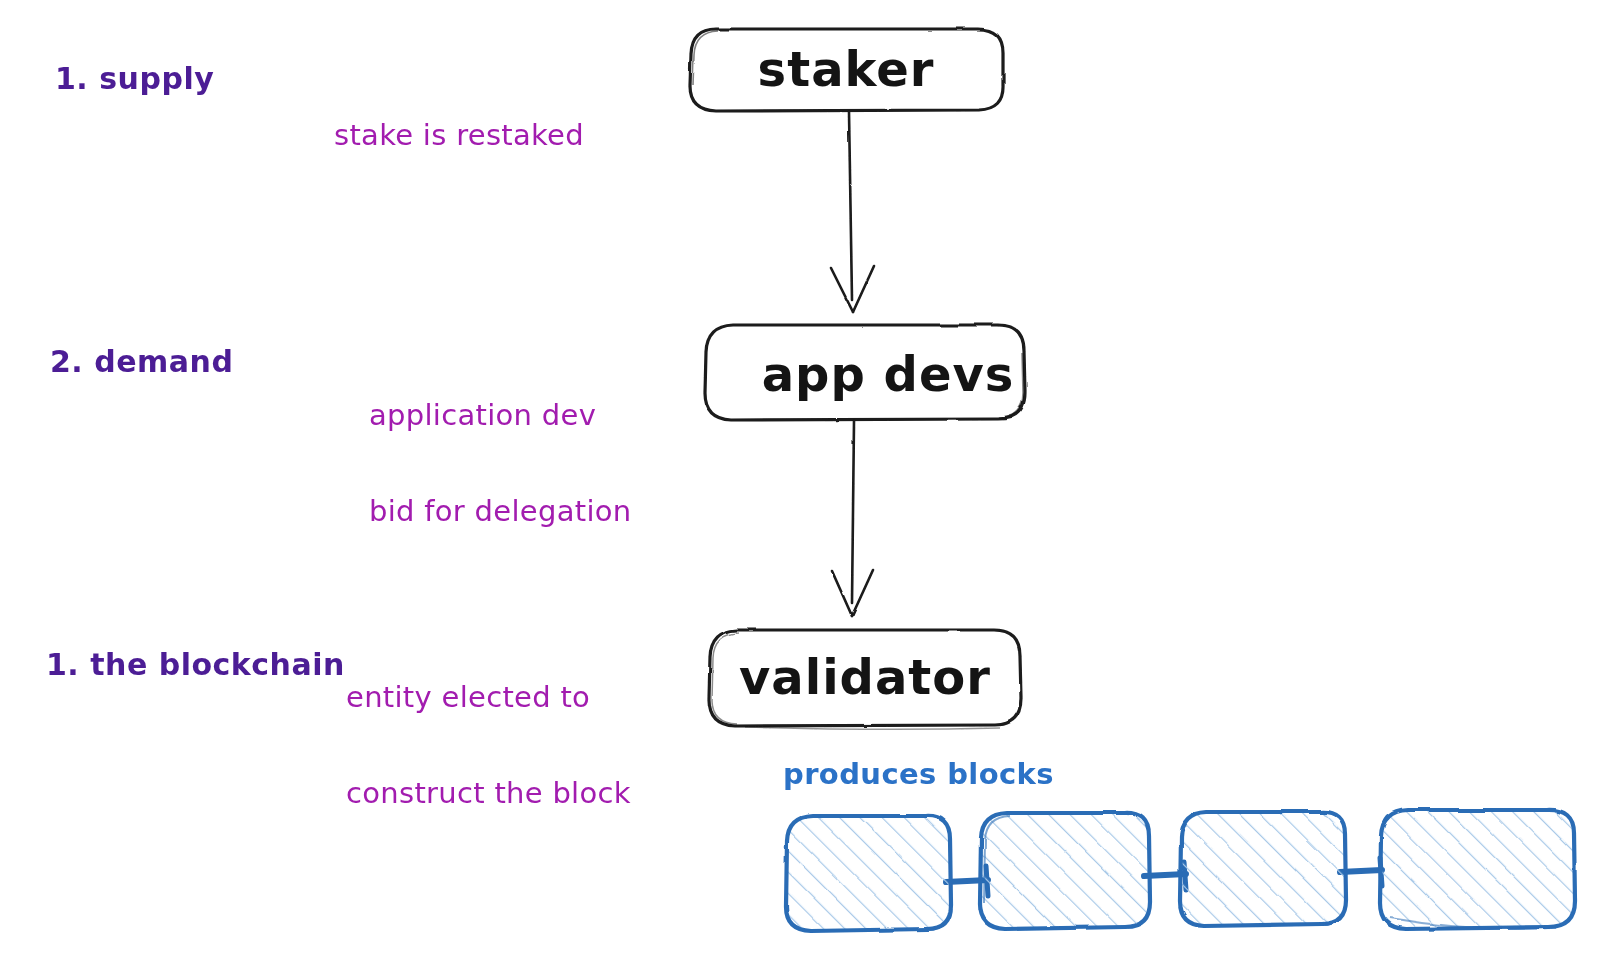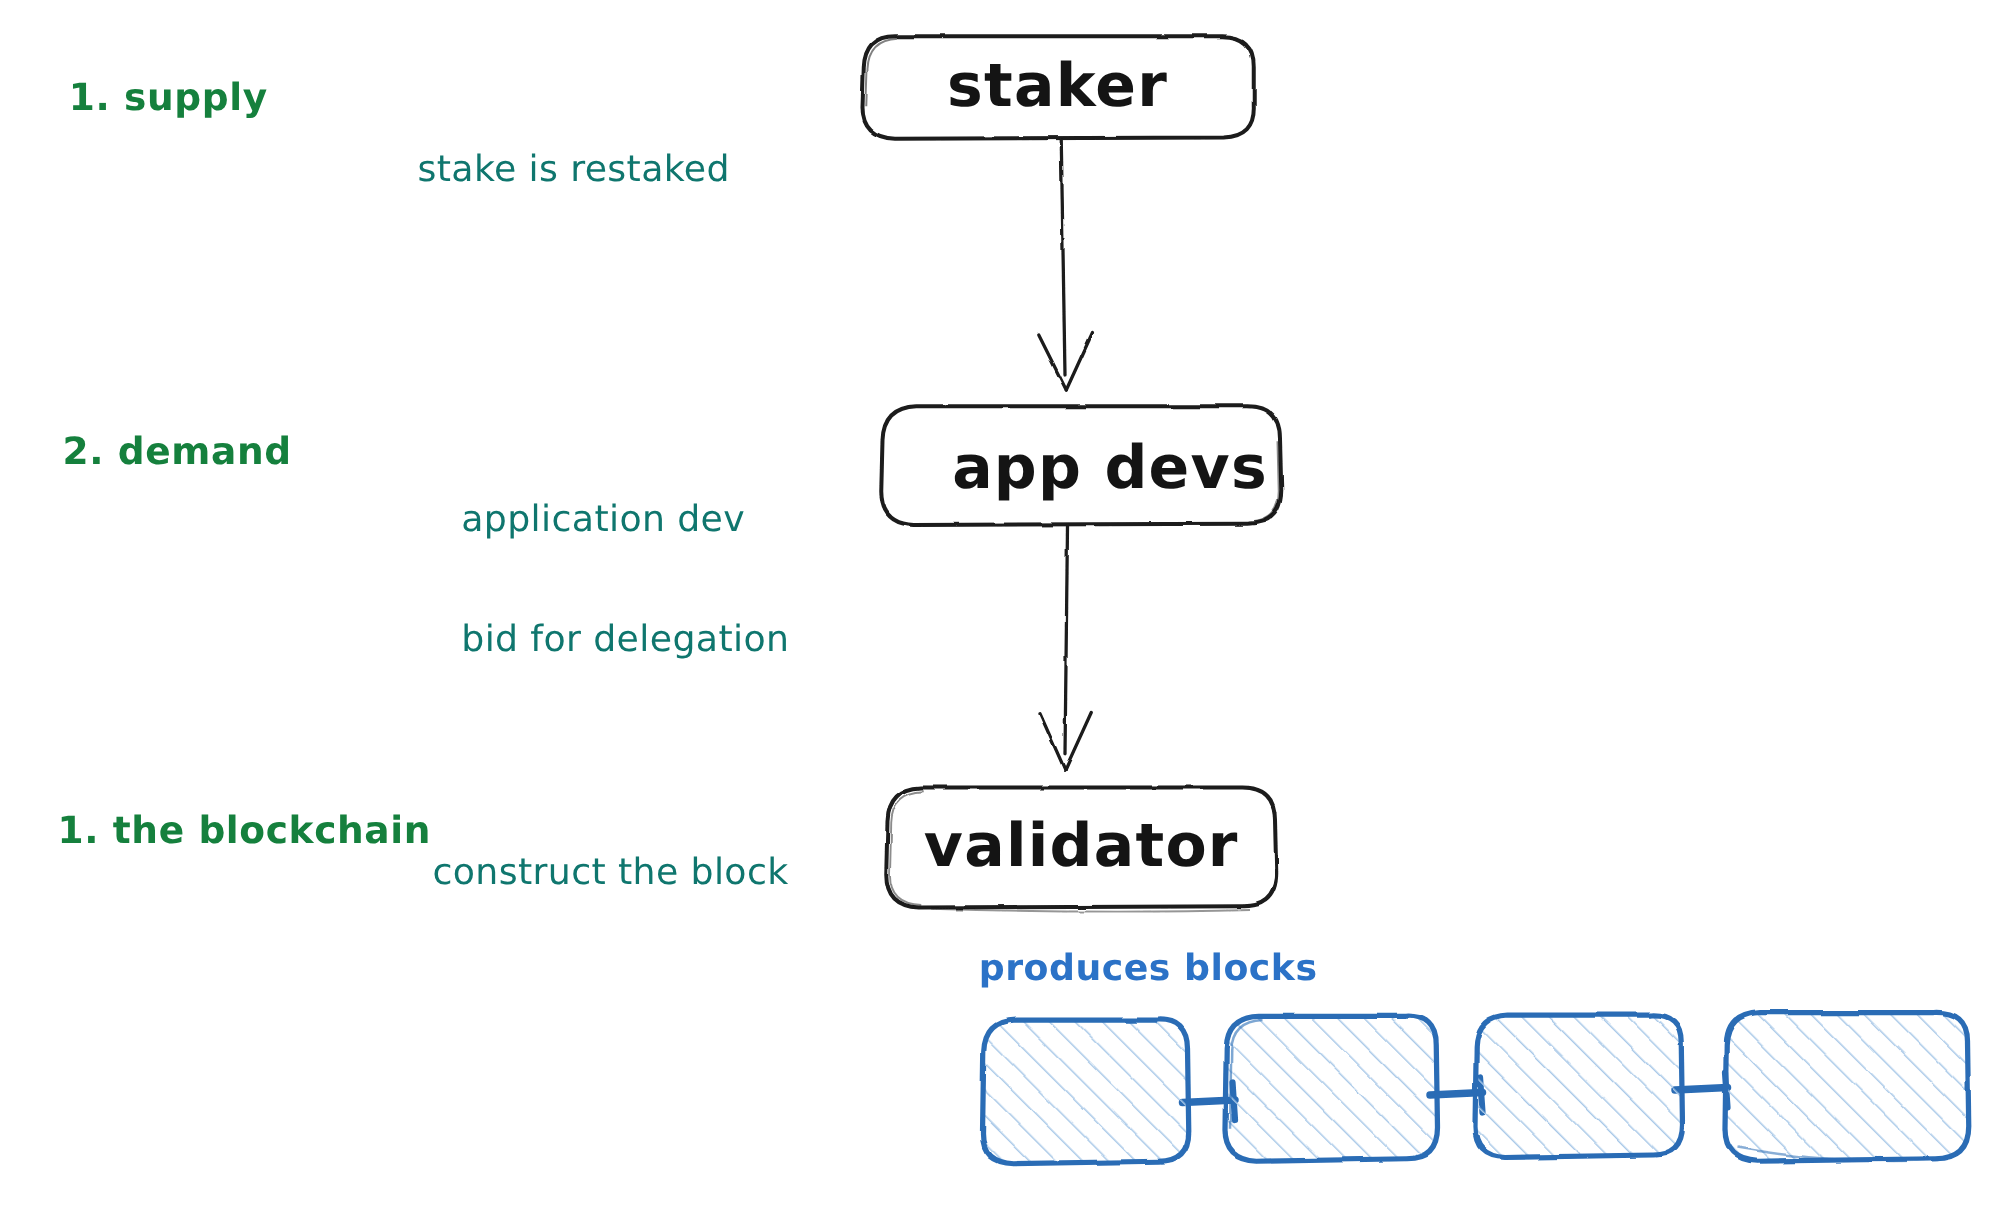--- a/index.html
+++ b/index.html
@@ -23,28 +23,28 @@
   }
 
   
   .txt {
     position: absolute;
     white-space: pre;
     line-height: 1.0;
   }
 
   .step-label {
-    color: #15803d;
+    color: #4c1d95;
     font-size: 30px;
     font-weight: 600;
     letter-spacing: 0.5px;
   }
 
   .desc {
-    color: #0f766e;
+    color: #a21caf;
     font-size: 29px;
     font-weight: 500;
     letter-spacing: 0.3px;
   }
   .desc .line { display: block; line-height: 1.32; }
 
   .node-label {
     color: #141414;
     font-size: 48px;
     font-weight: 600;
@@ -169,20 +169,21 @@
 <div class="txt step-label" id="label-demand">2. demand</div>
 
 <div class="txt desc" id="desc-demand">
   <span class="line">application dev</span>
   <span class="line">bid for delegation</span>
 </div>
 
 <div class="txt step-label" id="label-blockchain">1. the blockchain</div>
 
 <div class="txt desc" id="desc-blockchain">
+  <span class="line">entity elected to</span>
   <span class="line">construct the block</span>
 </div>
 
 <div class="txt node-label" id="node-staker">staker</div>
 
 <div class="txt node-label" id="node-appdevs">app devs</div>
 
 <div class="txt node-label" id="node-validator">validator</div>
 
 <div class="txt chain-caption" id="chain-caption">produces blocks</div>

